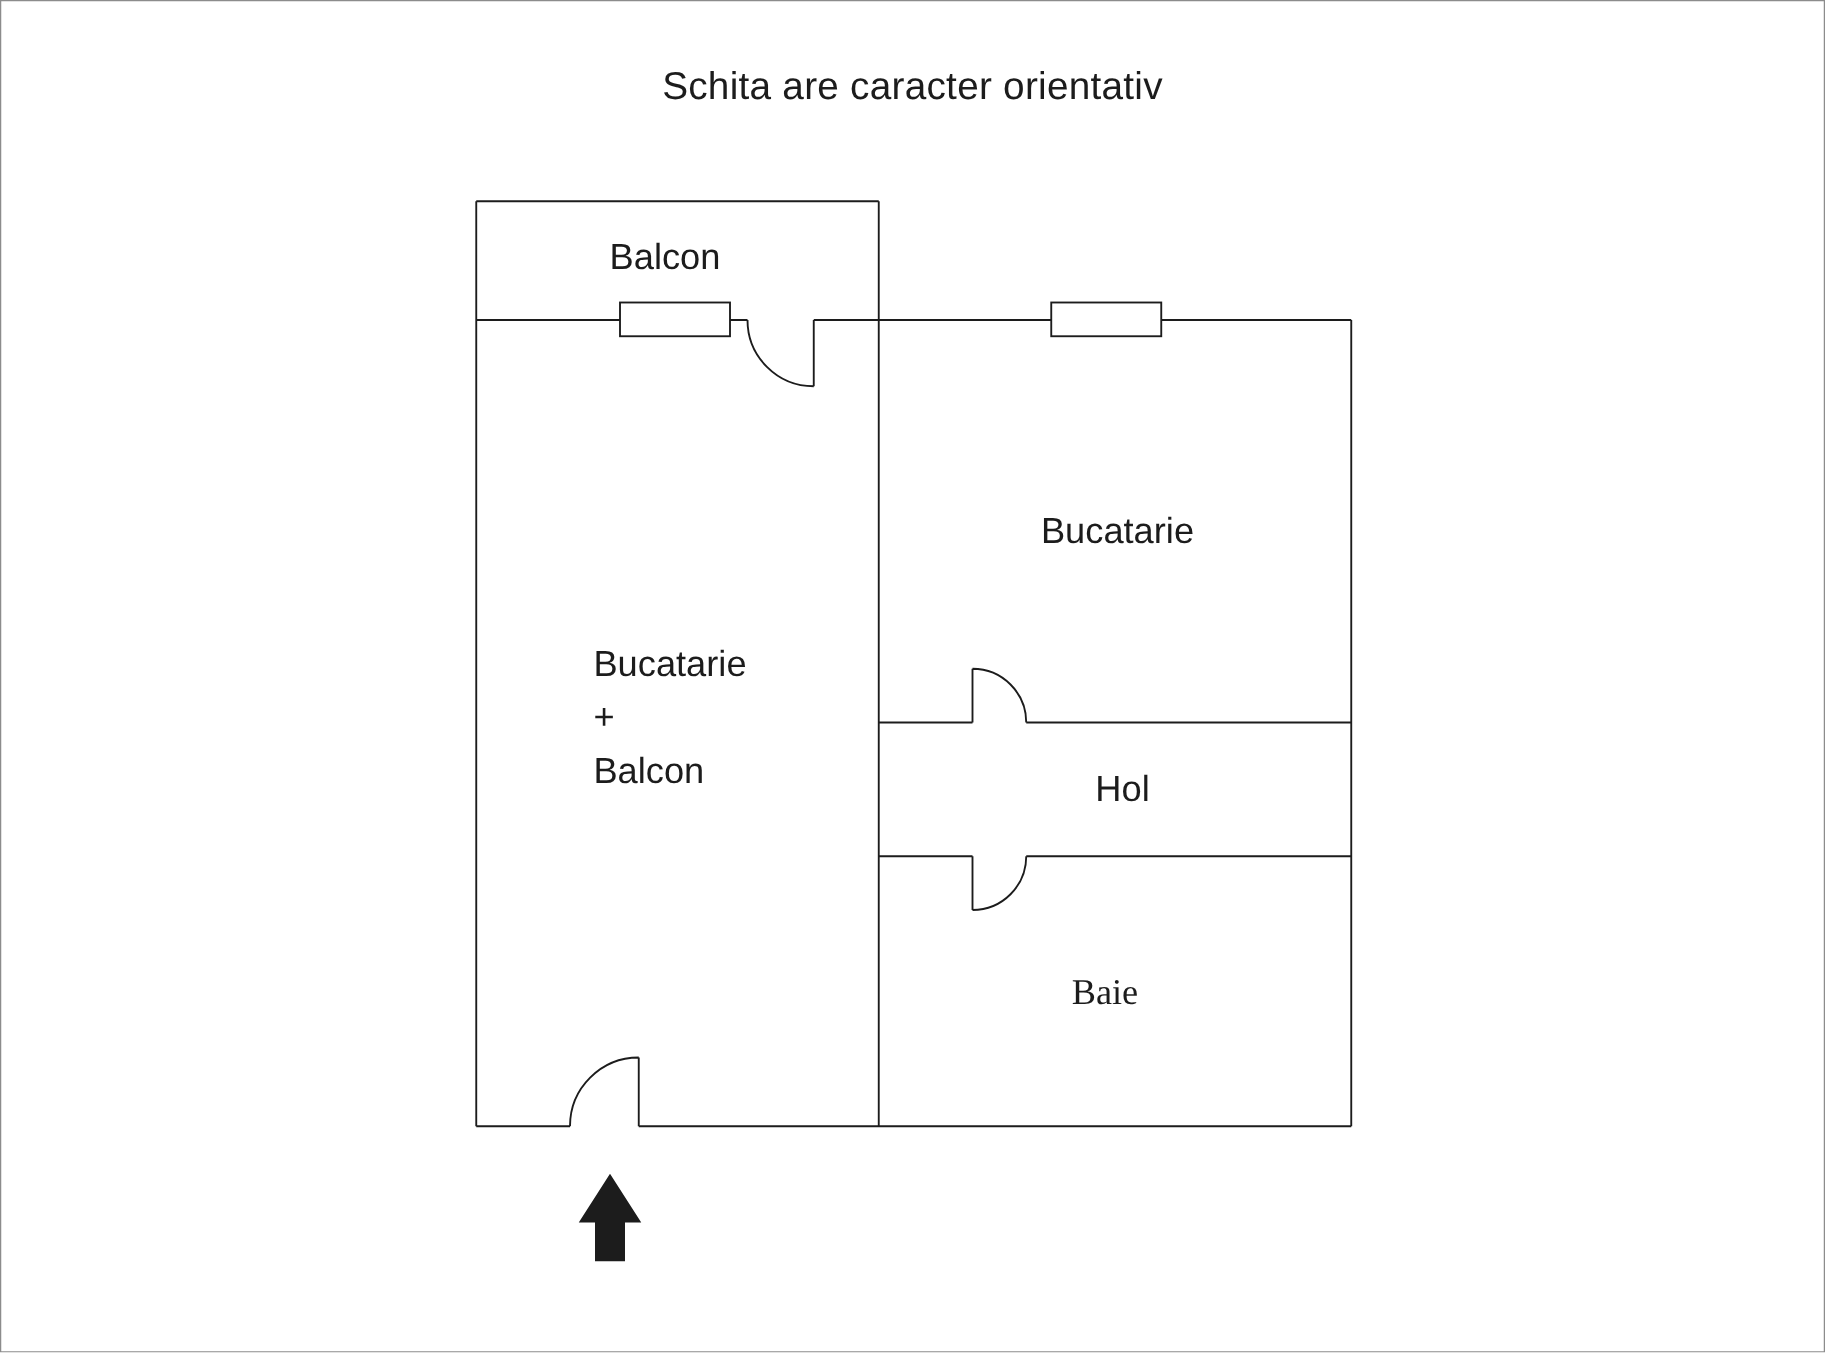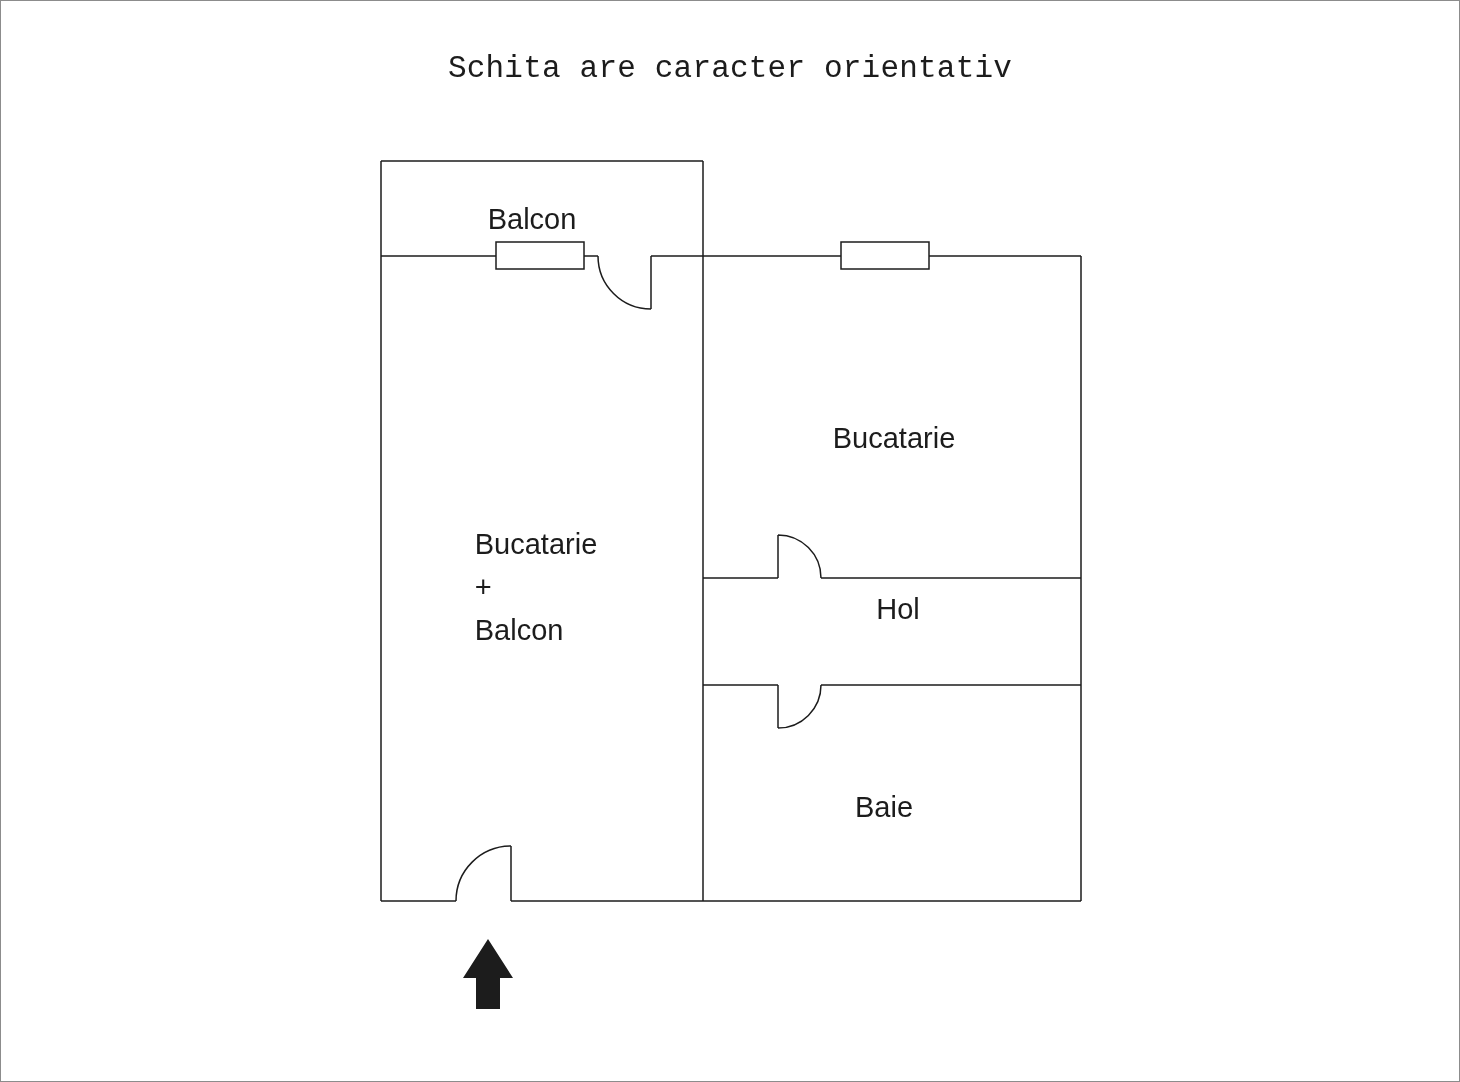--- a/index.html
+++ b/index.html
@@ -19,35 +19,33 @@
     overflow: hidden;
   }
   .title {
     position: absolute;
     top: 50px;
     left: 0;
     width: 100%;
     text-align: center;
     font-size: 31px;
     letter-spacing: 0.2px;
-    font-family: Liberation Mono, monospace;
   }
   .plan-svg {
     position: absolute;
     top: 0;
     left: 0;
     width: 1460px;
     height: 1082px;
   }
   .room-label {
     position: absolute;
     transform: translate(-50%, -50%);
     font-size: 29px;
     white-space: nowrap;
-    margin-top: 12px;
   }
   .room-label.multiline {
     text-align: left;
     line-height: 43px;
   }
   .wall-stroke {
     stroke: var(--wall, #1c1c1c);
     stroke-width: 1.5;
     fill: none;
   }
@@ -97,17 +95,17 @@
   <div class="room-label" style="left:531px; top:206px;">Balcon</div>
 
   <div class="room-label" style="left:893px; top:425px;">Bucatarie</div>
 
   <div class="room-label multiline" style="left:535px; top:574px;">
     <div>Bucatarie</div>
     <div>+</div>
     <div>Balcon</div>
   </div>
 
-  <div class="room-label" style="left:897px; top:596px;text-align:center;">Hol</div>
+  <div class="room-label" style="left:897px; top:631px;text-align:center;">Hol</div>
 
-  <div class="room-label" style="left:883px; top:794px;">Baie</div>
+  <div class="room-label" style="left:883px; top:794px;font-family:Liberation Serif, serif;">Baie</div>
 
 </div>
 
 </body></html>

